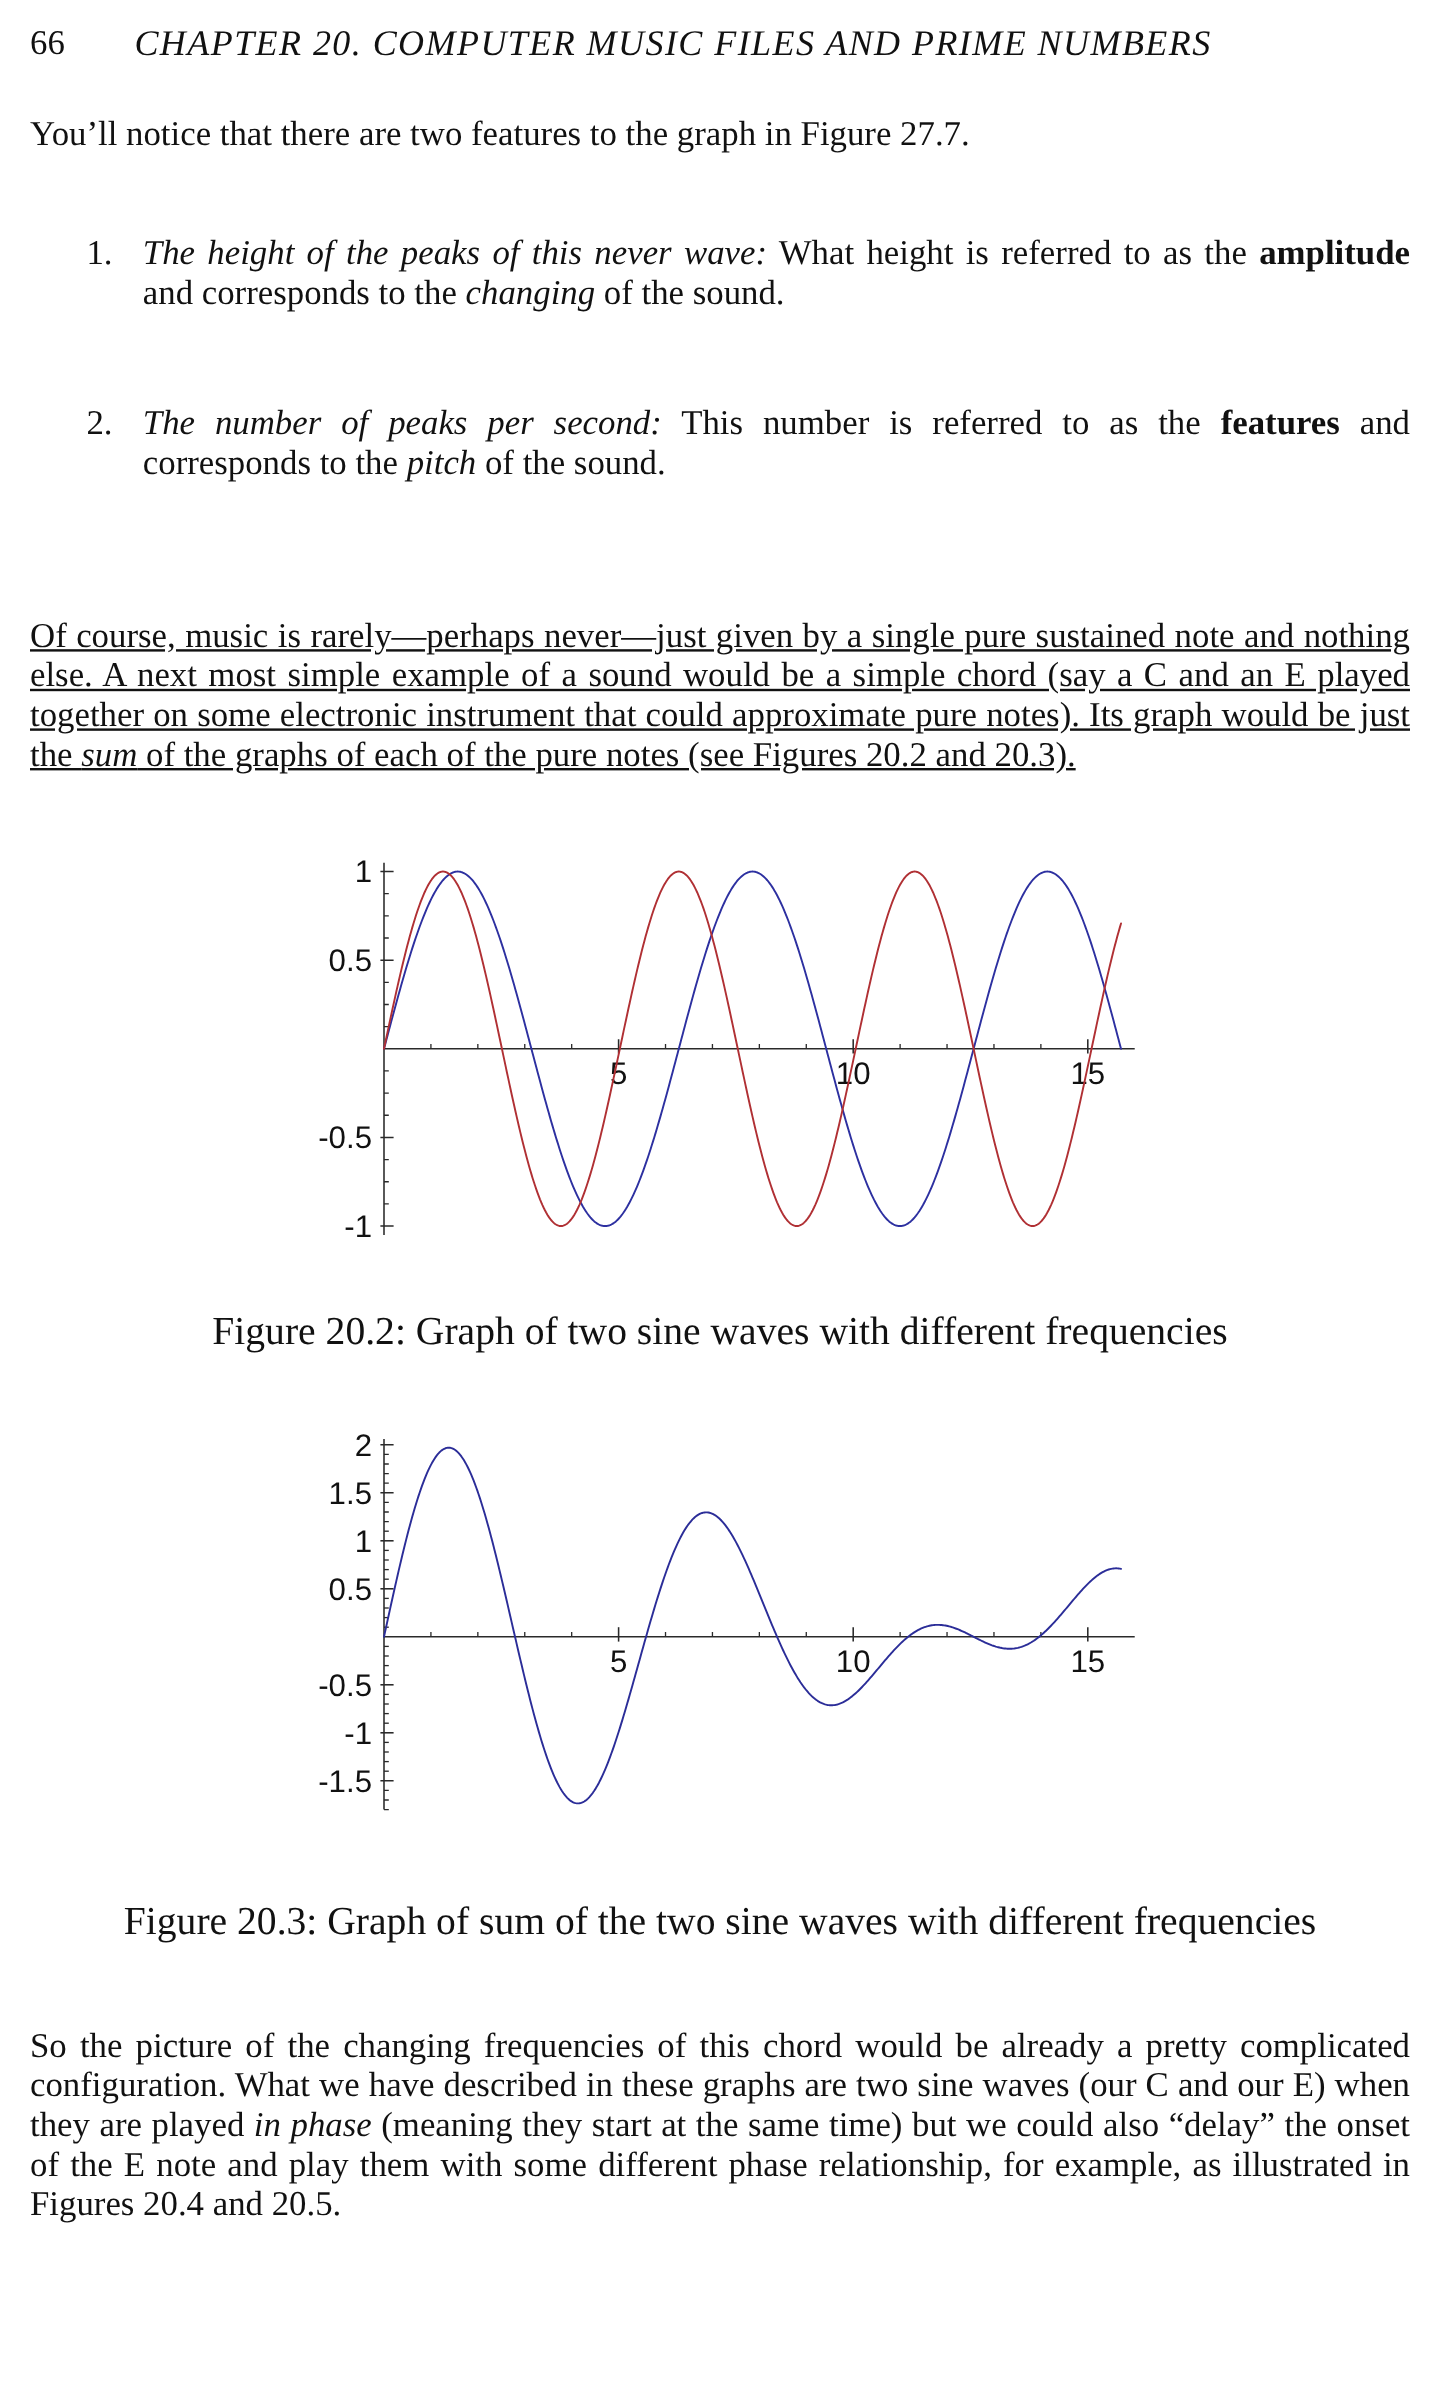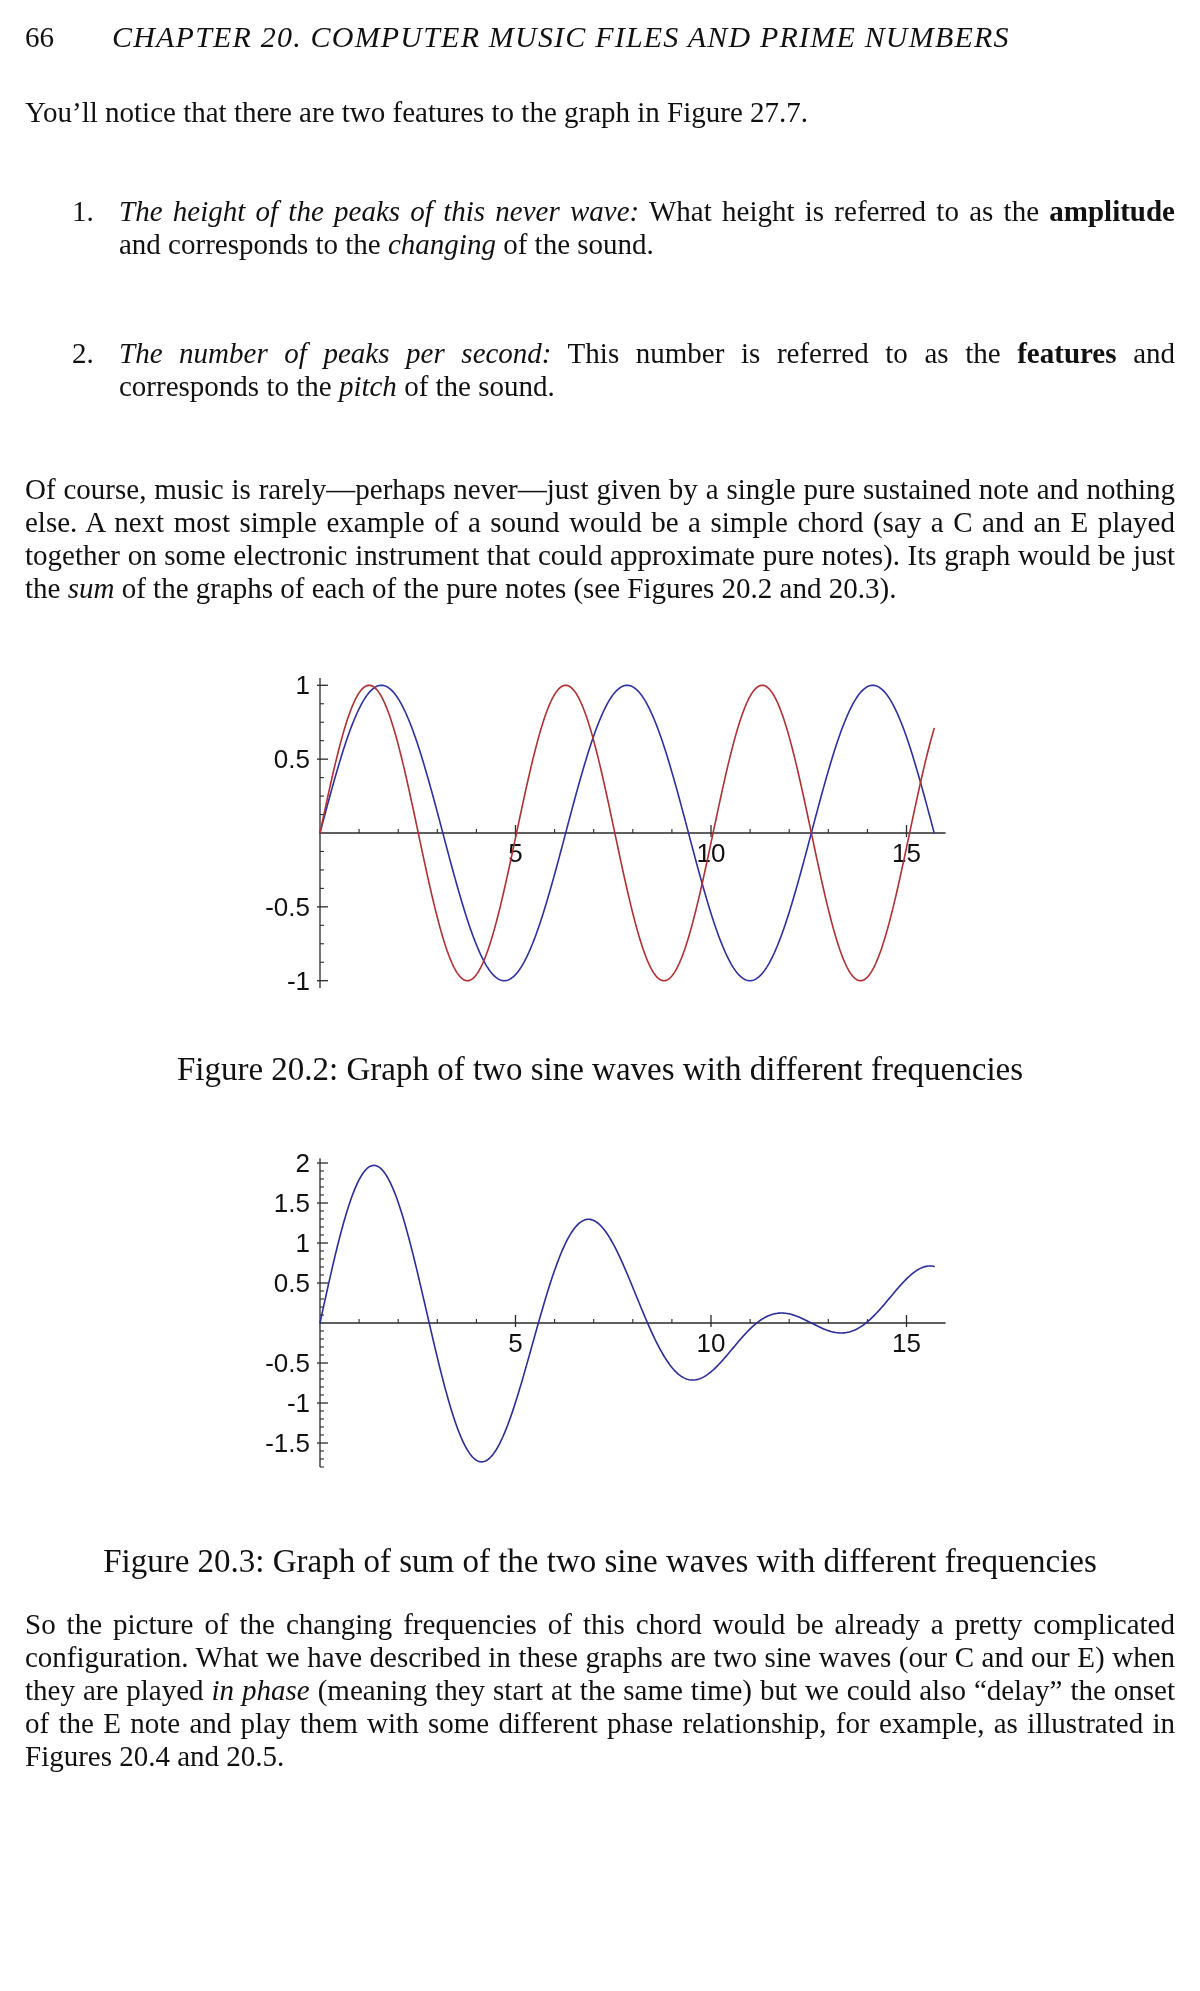--- a/index.html
+++ b/index.html
@@ -2,34 +2,34 @@
 <html><head>
 <meta charset="utf-8">
 <style>
   html,body{margin:0;padding:0;background:#ffffff;}
   .page{
     width:1200px;height:1991px;box-sizing:border-box;
     padding:20px 25px 0 25px;overflow:hidden;background:#ffffff;
     font-family:"Liberation Serif", serif;color:#111;
   }
   .col{width:1150px;}
-  .hdr{display:flex;align-items:center;}
+  .hdr{display:flex;align-items:flex-start;}
   .pagenum{font-size:29px;}
   .chaptitle{font-style:italic;font-size:30px;letter-spacing:1.2px;margin-left:58px;white-space:nowrap;}
   .para{font-size:29px;line-height:33px;text-align:justify;margin:0;}
   .intro{margin-top:42px;}
   .list-item{position:relative;padding-left:94px;font-size:29px;line-height:33px;text-align:justify;}
   .li-1{margin-top:66px;}
   .li-2{margin-top:76px;}
   .item-num{position:absolute;left:47px;top:0;}
   .lead-it{font-style:italic;}
   .bold{font-weight:bold;}
   .it{font-style:italic;}
-  .p2{margin-top:70px;}
-  .p3{margin-top:30px;}
+  .p2{margin-top:111px;text-decoration:underline;}
+  .p3{margin-top:70px;}
   figure{margin:0;padding:0;}
   .fig-svg{display:block;margin-left:205px;}
   .fig1{margin-top:70px;}
   .fig2{margin-top:67px;}
   figcaption{font-size:33px;line-height:33px;text-align:center;width:100%;display:block;}
   .cap1{margin-top:58px;}
   .cap2{margin-top:72px;}
 </style>
 </head>
 <body>

